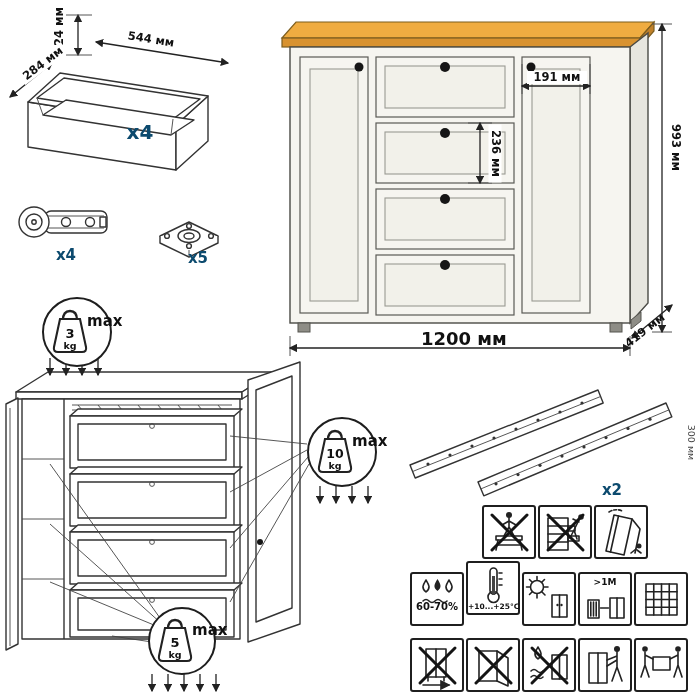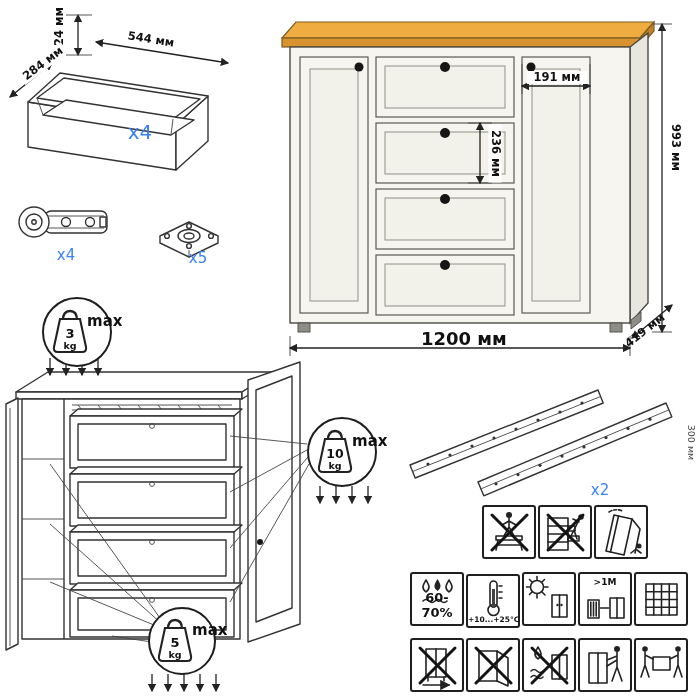--- a/index.html
+++ b/index.html
@@ -6,21 +6,21 @@
   .canvas {
     position:relative; width:700px; height:700px; background:#ffffff;
     font-family:"DejaVu Sans", sans-serif; color:#111; overflow:hidden;
   }
   svg { position:absolute; overflow:visible; }
   .fig { position:absolute; }
   .dim {
     position:absolute; font-weight:bold; font-size:11.5px; line-height:13px;
     color:#111; text-align:center; background:#fff; padding:0 1px; white-space:nowrap;
   }
-  .count { position:absolute; font-weight:normal; font-size:15px; color:#3b82f6; text-align:center; }
+  .count { position:absolute; font-weight:bold; font-size:15px; color:#0c4a6e; text-align:center; }
   .count-big { font-size:20px; }
   .callout { position:absolute; border:2.4px solid #1e1e1e; border-radius:50%; background:#fff; z-index:5; }
   .wglyph .handle { fill:none; stroke:#222; stroke-width:2.4; }
   .wglyph .wbody  { fill:#fff;  stroke:#222; stroke-width:2.1; }
   .wglyph text { fill:#111; font-family:"DejaVu Sans", sans-serif; }
   .maxlbl { position:absolute; left:43px; top:13px; font-size:15px; font-weight:bold; }
   .wbox {
     position:absolute; width:54px; height:54px; box-sizing:border-box;
     border:2.2px solid #1f1f1f; border-radius:3px; background:#fff;
   }
@@ -279,21 +279,21 @@
       <circle cx="98" cy="123.8" r="1.6" fill="#333"></circle>
         <circle cx="120" cy="114.6" r="1.6" fill="#333"></circle>
       <circle cx="142" cy="105.3" r="1.6" fill="#333"></circle>
         <circle cx="164" cy="96.1" r="1.6" fill="#333"></circle>
       <circle cx="186" cy="86.9" r="1.6" fill="#333"></circle>
         <circle cx="208" cy="77.6" r="1.6" fill="#333"></circle>
       <circle cx="230" cy="68.4" r="1.6" fill="#333"></circle>
         <circle cx="252" cy="59.2" r="1.6" fill="#333"></circle>
     </g>
   </svg>
-  <div class="count" style="left:584px;top:481px;width:32px;">x2</div>
+  <div class="count" style="left:596px;top:481px;width:32px;">x2</div>
   <div class="dim" style="left:664px;top:436px;width:52px;font-size:9.5px;font-weight:normal;color:#444;transform:rotate(90deg);background:transparent;">300 мм</div>
 
   <div class="wbox" style="left:482px;top:505px;">
     <svg class="ico" width="49" height="49" viewBox="0 0 49 49">
       <rect class="ln" x="11" y="28" width="26" height="4"></rect>
       <path class="ln" d="M13 32 L11 42 M35 32 L37 42 M12 37 L36 37"></path>
       <circle class="fl" cx="24" cy="7" r="3"></circle>
       <path class="ln" d="M24 10 V19 M24 13 L17 17 M24 13 L31 17 M24 19 L19 28 M24 19 L29 28"></path>
       <path class="xx" d="M7 7 L42 42 M42 7 L7 42"></path>
     </svg>
@@ -320,23 +320,23 @@
     </svg>
   </div>
 
   <div class="wbox" style="left:410px;top:572px;">
     <svg class="ico" width="49" height="49" viewBox="0 0 49 49">
       <path class="ln" d="M13 5 C16 10 18 13 13 17 C8 13 10 10 13 5 Z"></path>
       <path class="fl" d="M24.5 4 C27.5 9 29.5 12 24.5 16 C19.5 12 21.5 9 24.5 4 Z"></path>
       <path class="ln" d="M36 5 C39 10 41 13 36 17 C31 13 33 10 36 5 Z"></path>
       <path class="ln" d="M10 26 q3 -3 6 0 q3 3 6 0 q3 -3 6 0 q3 3 6 0"></path>
     </svg>
-    <div class="itext" style="bottom:4px;font-size:13px;">60-70%</div>
-  </div>
-  <div class="wbox" style="left:466px;top:574px;">
+    <div class="itext" style="bottom:12px;font-size:10px;">60-70%</div>
+  </div>
+  <div class="wbox" style="left:466px;top:561px;">
     <svg class="ico" width="49" height="49" viewBox="0 0 49 49">
       <rect class="ln" x="21" y="4" width="7" height="26" rx="3.5"></rect>
       <circle class="ln" cx="24.5" cy="33" r="5.5"></circle>
       <path d="M24.5 12 V31" stroke="#444" stroke-width="3" fill="none"></path>
       <path class="ln" d="M30 9 H33 M30 15 H33 M30 21 H33"></path>
     </svg>
     <div class="itext" style="bottom:2px;font-size:7.5px;">+10...+25°C</div>
   </div>
   <div class="wbox" style="left:522px;top:572px;">
     <svg class="ico" width="49" height="49" viewBox="0 0 49 49">

